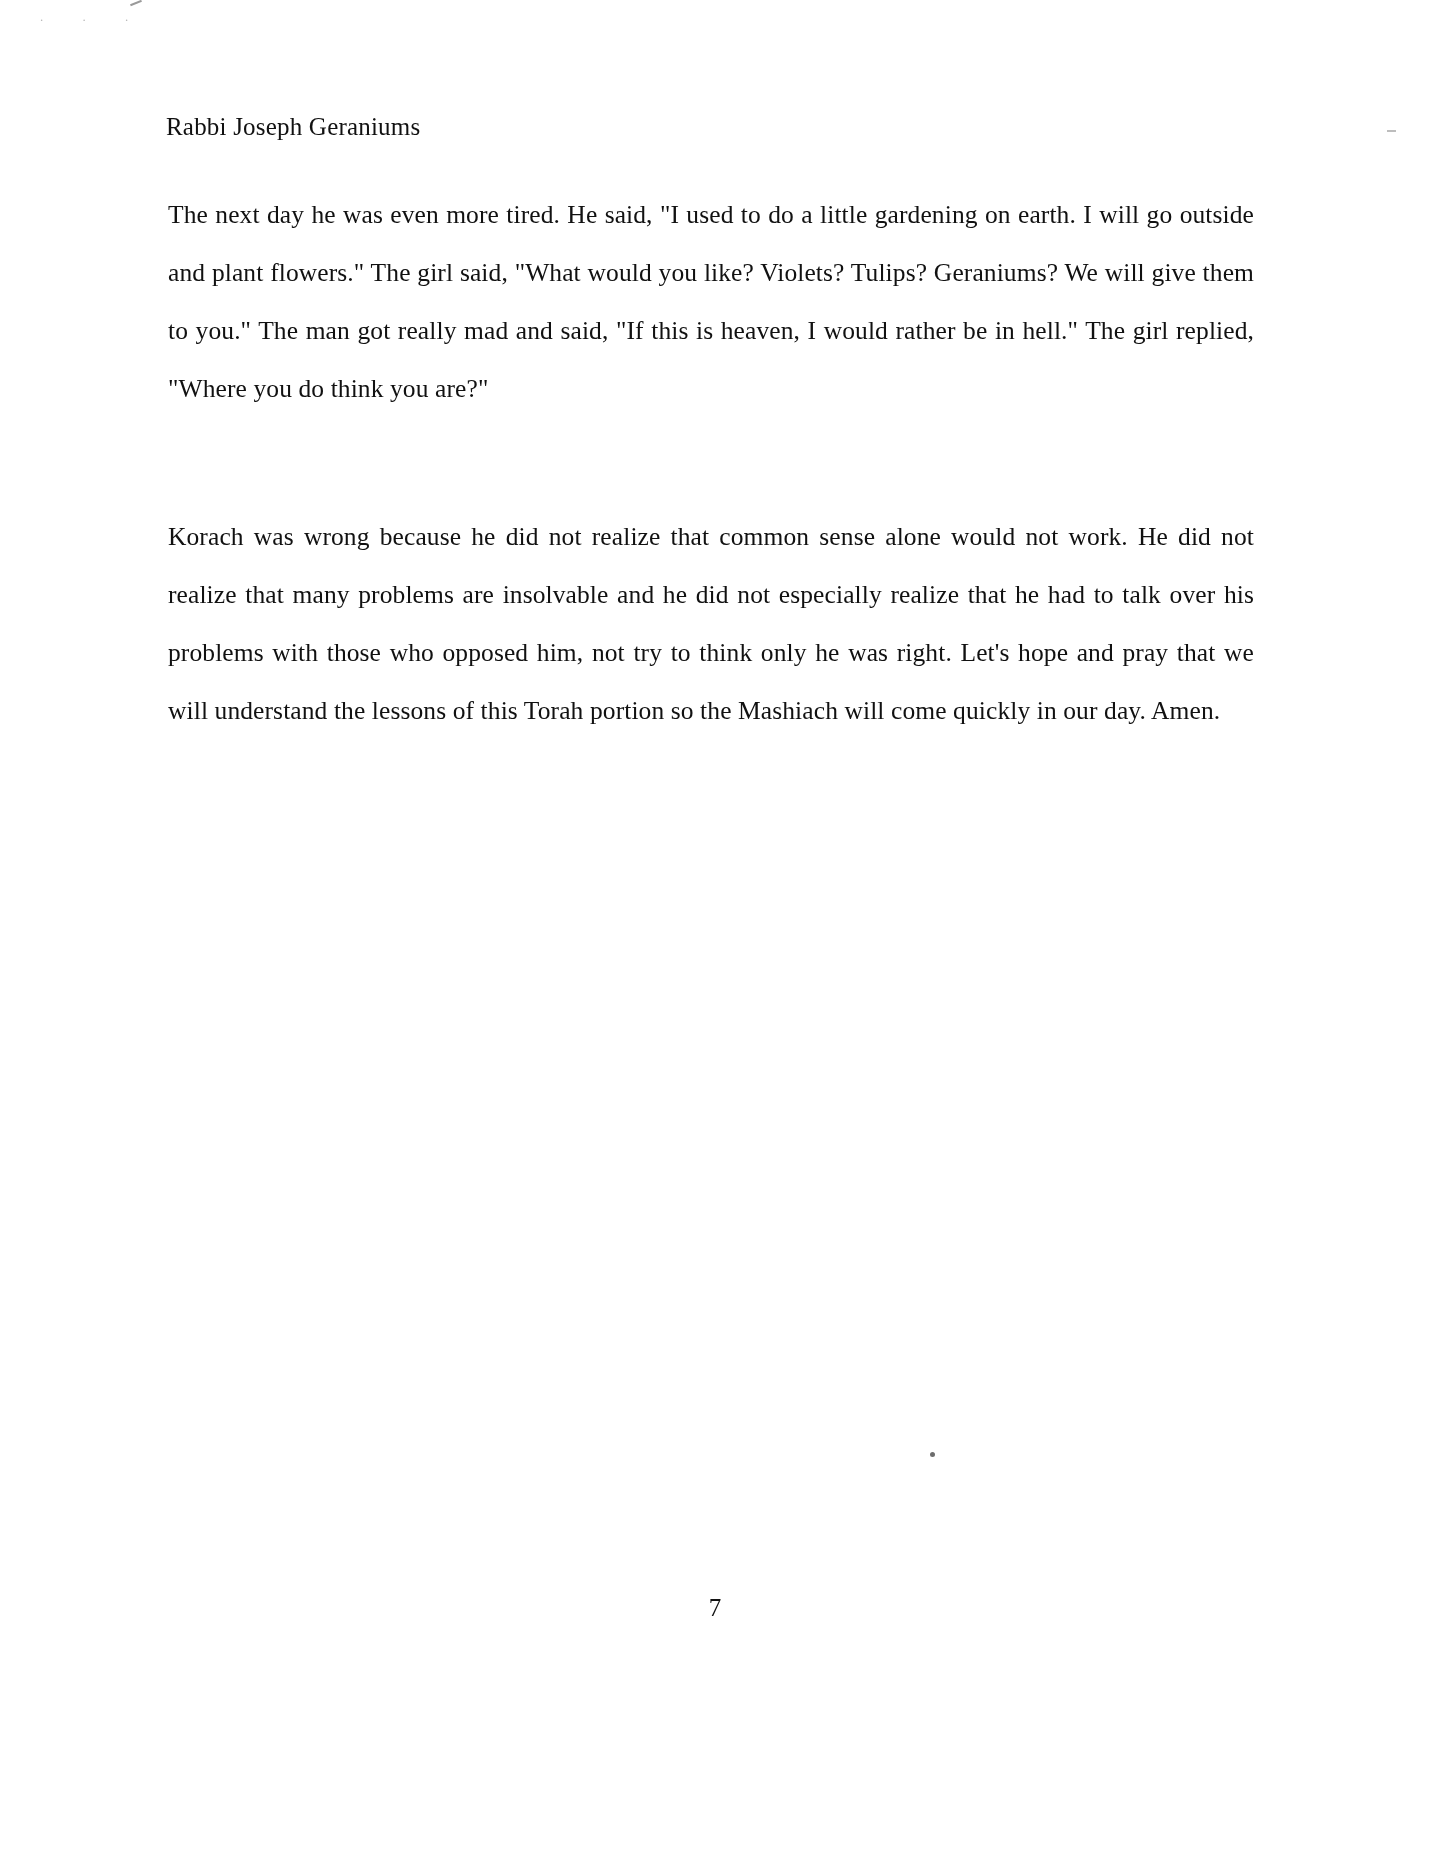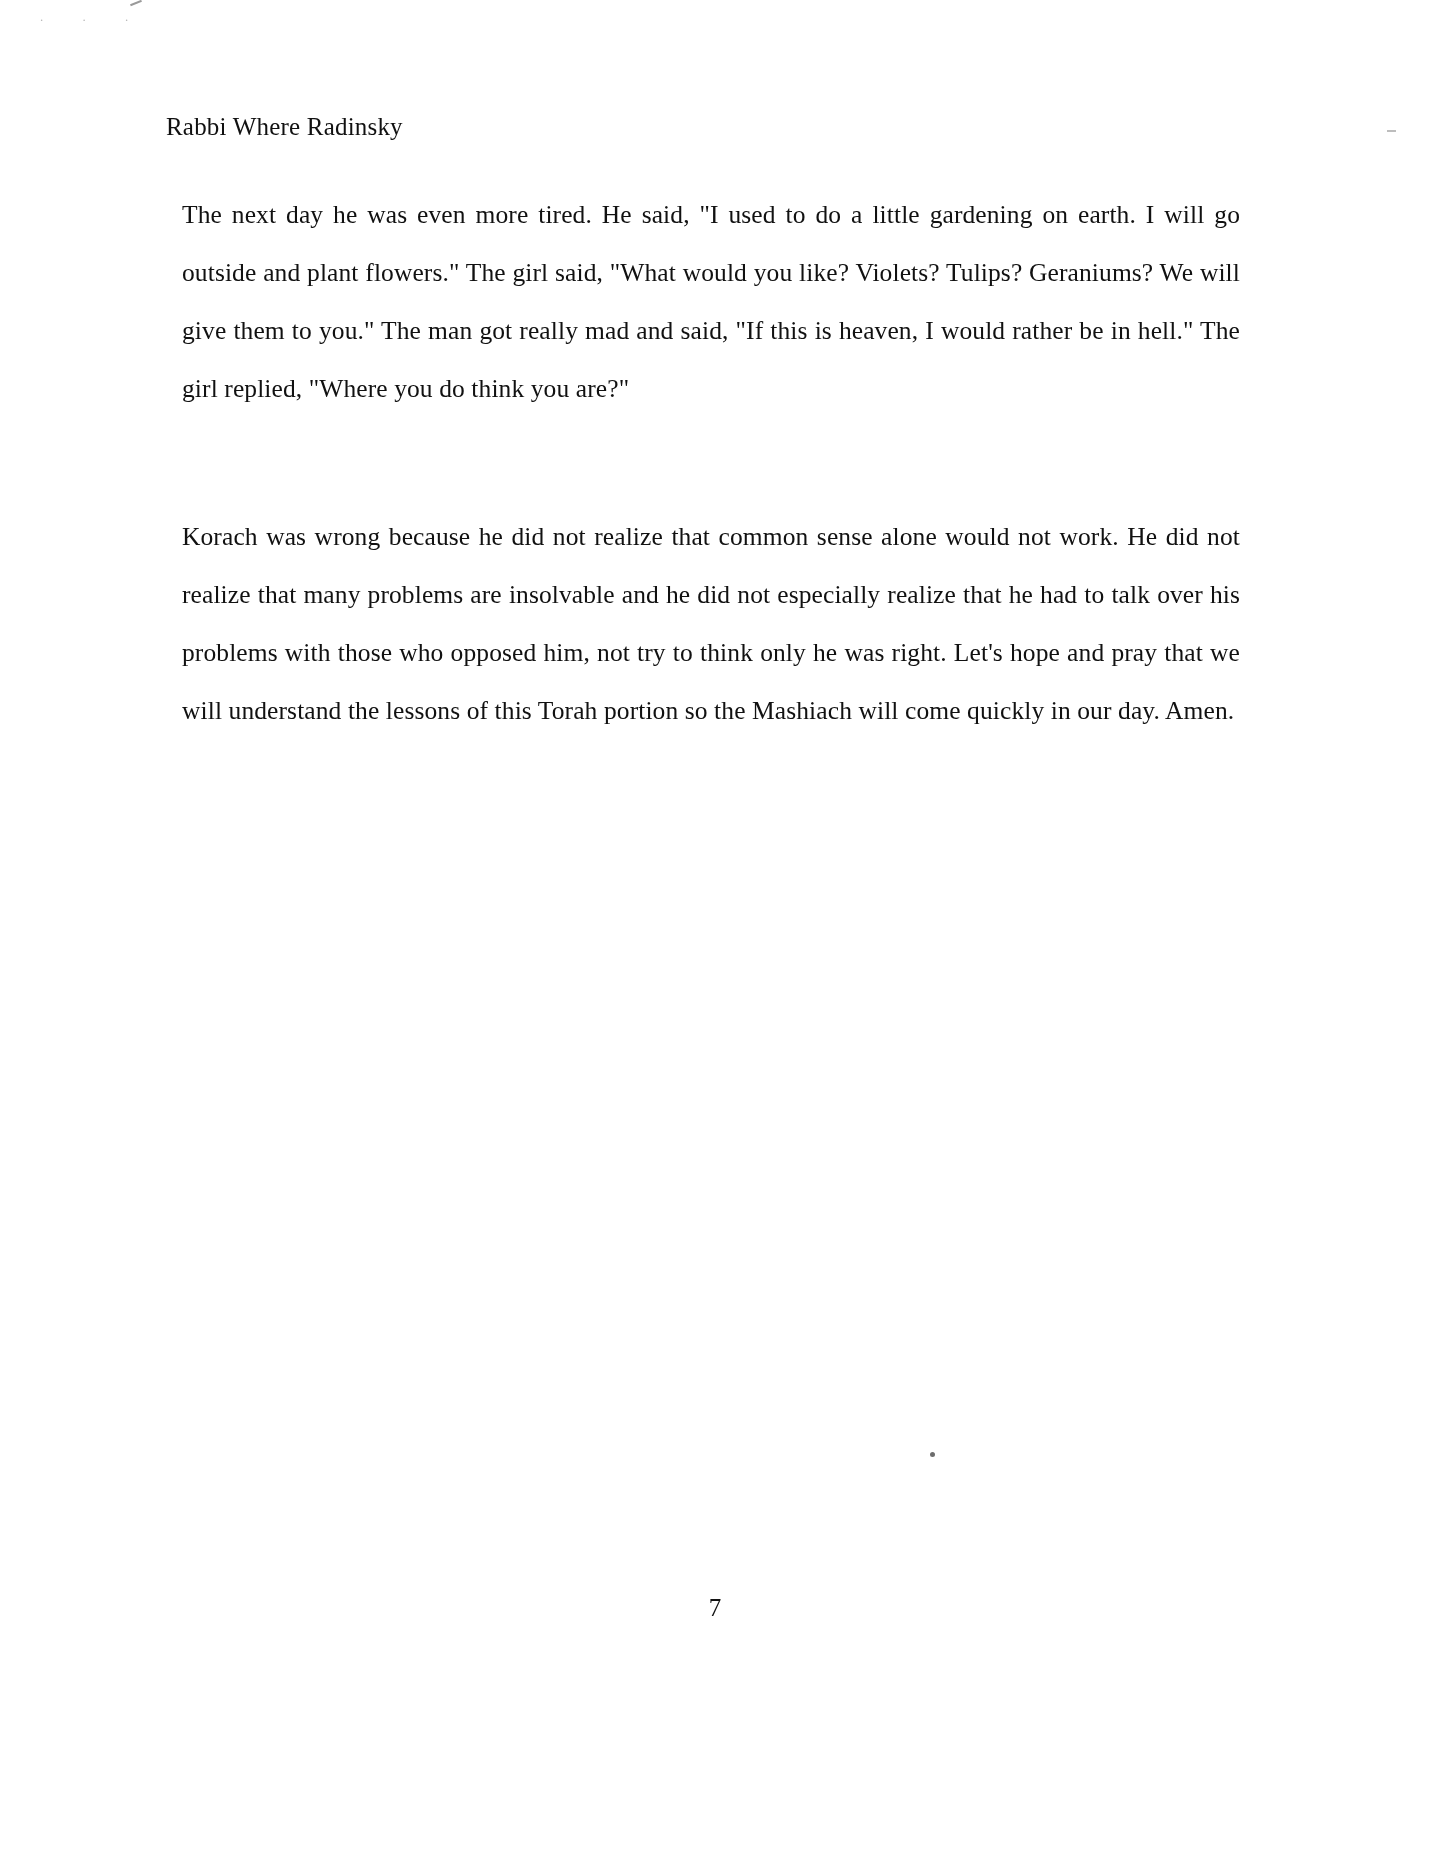--- a/index.html
+++ b/index.html
@@ -76,21 +76,21 @@
     line-height: 38px;
     font-weight: 400;
     letter-spacing: 0.2px;
   }
 
   .para {
     font-size: 25.5px;
     line-height: 58px;
     text-align: justify;
     text-justify: inter-word;
-    margin: 16px;
+    margin: 2px;
     letter-spacing: 0.1px;
   }
   .para.first {
     margin-top: 40px;
   }
   .para.second {
     margin-top: 90px;
     font-family: Liberation Serif, serif;
   }
 
@@ -109,21 +109,21 @@
 
 <div class="page">
 
   <div class="scan-marks">. .  .</div>
   <div class="scan-tick"></div>
   <div class="right-edge-mark"></div>
   <div class="stray-dot"></div>
 
   <div class="content">
 
-    <div class="subheading">Rabbi Where Radinsky</div>
+    <div class="subheading">Rabbi Joseph Geraniums</div>
 
     <p class="para first">The next day he was even more tired.  He said, "I used to do a little gardening on earth.  I will go outside and plant flowers."  The girl said, "What would you like?  Violets?  Tulips?  Geraniums?  We will give them to you."  The man got really mad and said, "If this is heaven, I would rather be in hell."  The girl replied, "Where you do think you are?"</p>
 
     <p class="para second">Korach was wrong because he did not realize that common sense alone would not work.  He did not realize that many problems are insolvable and he did not especially realize that he had to talk over his problems with those who opposed him, not try to think only he was right.  Let's hope and pray that we will understand the lessons of this Torah portion so the Mashiach will come quickly in our day.  Amen.</p>
 
   </div>
 
   <div class="page-number">7</div>
 
 </div>

